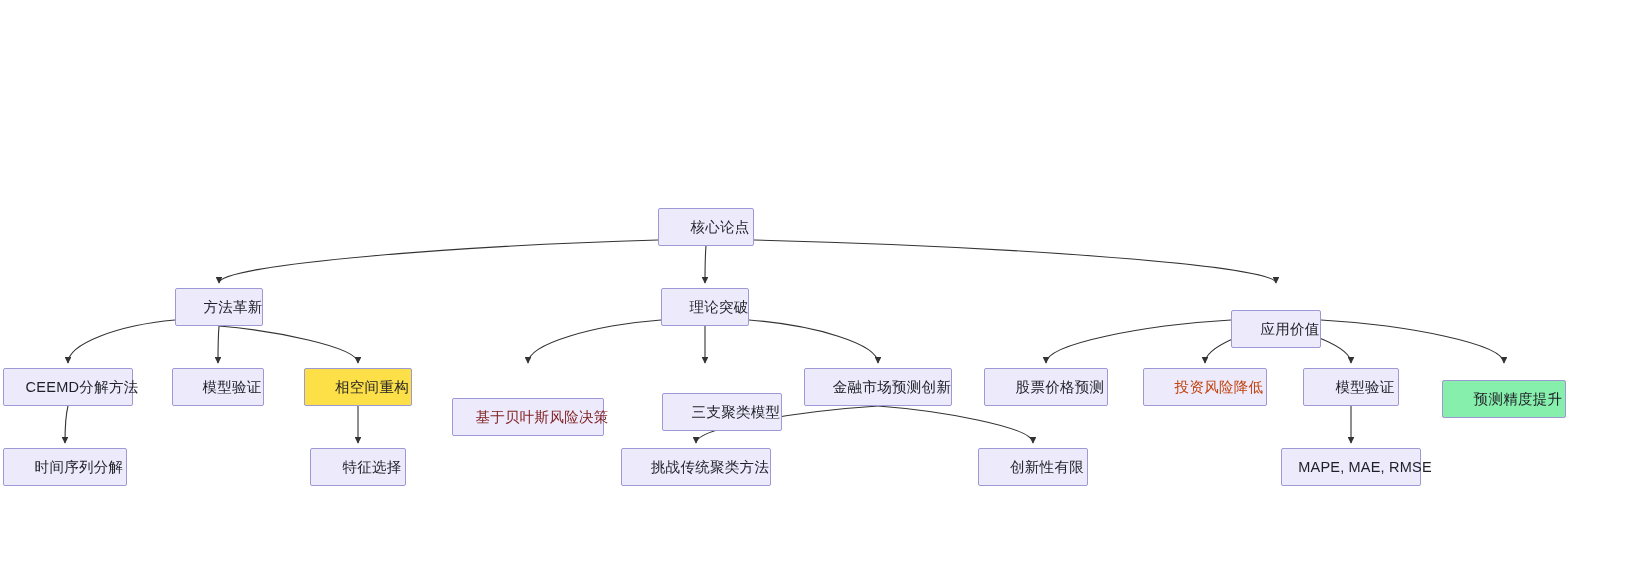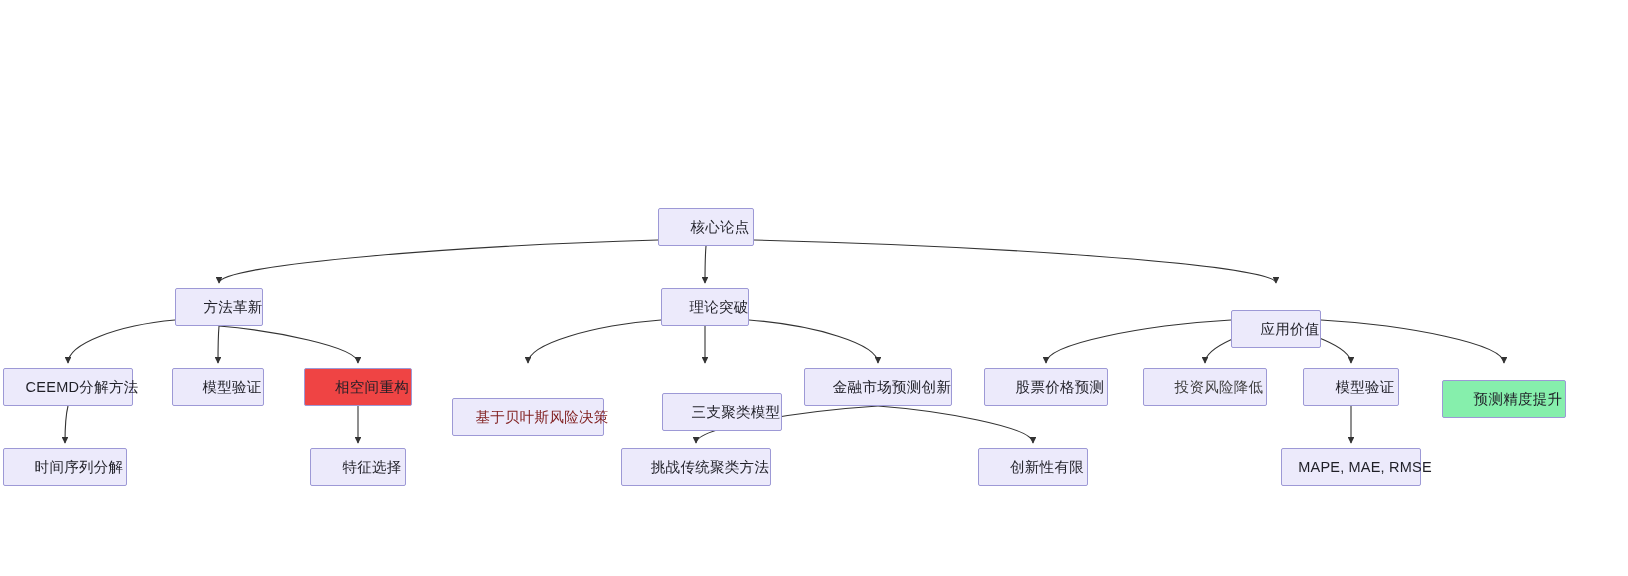--- a/index.html
+++ b/index.html
@@ -91,36 +91,36 @@
       </div>
       <div class="node" style="left: 1231px; top: 288px; width: 90px; height: 38px; background: rgb(236, 234, 251); border-color: rgb(157, 153, 214); color: rgb(31, 31, 39); margin-top: 22px;">
         <span class="label">应用价值</span>
       </div>
       <div class="node" style="left: 3px; top: 368px; width: 130px; height: 38px; background: rgb(236, 234, 251); border-color: rgb(157, 153, 214); color: rgb(31, 31, 39);">
         <span class="label">CEEMD分解方法</span>
       </div>
       <div class="node" style="left: 172px; top: 368px; width: 92px; height: 38px; background: rgb(236, 234, 251); border-color: rgb(157, 153, 214); color: rgb(31, 31, 39);">
         <span class="label">模型验证</span>
       </div>
-      <div class="node" style="left: 304px; top: 368px; width: 108px; height: 38px; background: #ef4444; border-color: rgb(157, 153, 214); color: rgb(31, 31, 39);">
+      <div class="node" style="left: 304px; top: 368px; width: 108px; height: 38px; background: #fde047; border-color: rgb(157, 153, 214); color: rgb(31, 31, 39);">
         <span class="label">相空间重构</span>
       </div>
       <div class="node" style="left: 452px; top: 368px; width: 152px; height: 38px; background: rgb(236, 234, 251); border-color: rgb(157, 153, 214); color: #7f1d1d; margin-top: 30px;">
         <span class="label">基于贝叶斯风险决策</span>
       </div>
       <div class="node" style="left: 662px; top: 368px; width: 120px; height: 38px; background: rgb(236, 234, 251); border-color: rgb(157, 153, 214); color: rgb(31, 31, 39); margin-top: 25px;">
         <span class="label">三支聚类模型</span>
       </div>
       <div class="node" style="left: 804px; top: 368px; width: 148px; height: 38px; background: rgb(236, 234, 251); border-color: rgb(157, 153, 214); color: rgb(31, 31, 39);">
         <span class="label">金融市场预测创新</span>
       </div>
       <div class="node" style="left: 984px; top: 368px; width: 124px; height: 38px; background: rgb(236, 234, 251); border-color: rgb(157, 153, 214); color: rgb(31, 31, 39);">
         <span class="label">股票价格预测</span>
       </div>
-      <div class="node" style="left: 1143px; top: 368px; width: 124px; height: 38px; background: rgb(236, 234, 251); border-color: rgb(157, 153, 214); color: #404040;">
+      <div class="node" style="left: 1143px; top: 368px; width: 124px; height: 38px; background: rgb(236, 234, 251); border-color: rgb(157, 153, 214); color: #c2410c;">
         <span class="label">投资风险降低</span>
       </div>
       <div class="node" style="left: 1303px; top: 368px; width: 96px; height: 38px; background: rgb(236, 234, 251); border-color: rgb(157, 153, 214); color: rgb(31, 31, 39);">
         <span class="label">模型验证</span>
       </div>
       <div class="node" style="left: 1442px; top: 380px; width: 124px; height: 38px; background: #86efac; border-color: rgb(157, 153, 214); color: rgb(31, 31, 39);">
         <span class="label">预测精度提升</span>
       </div>
       <div class="node" style="left: 3px; top: 448px; width: 124px; height: 38px; background: rgb(236, 234, 251); border-color: rgb(157, 153, 214); color: rgb(31, 31, 39);">
         <span class="label">时间序列分解</span>

